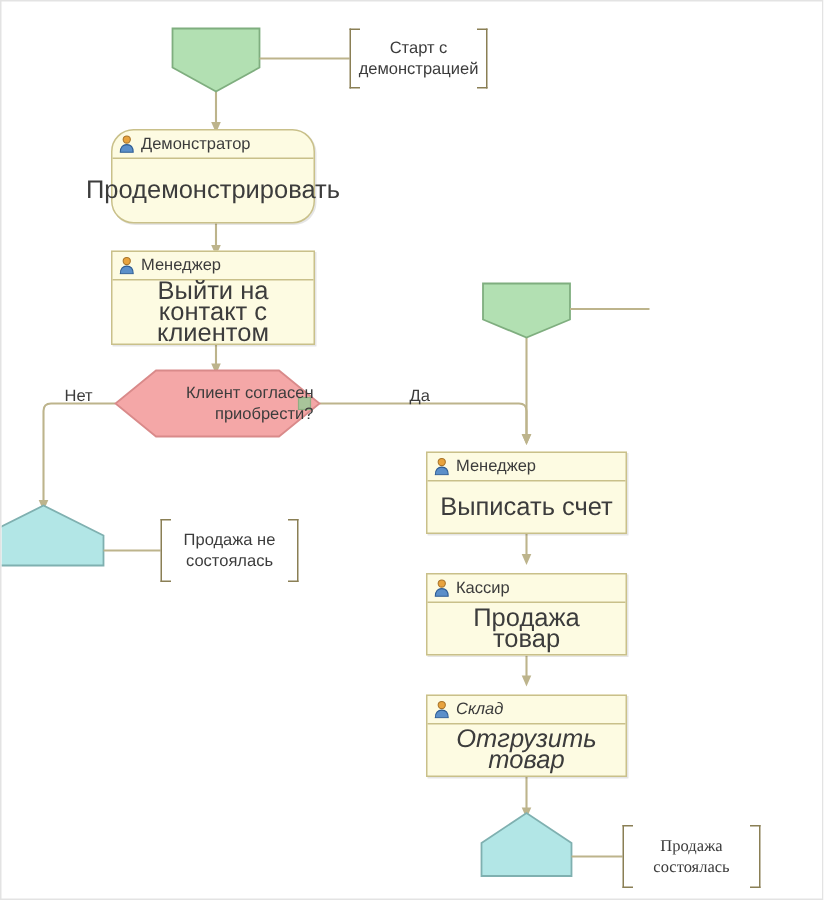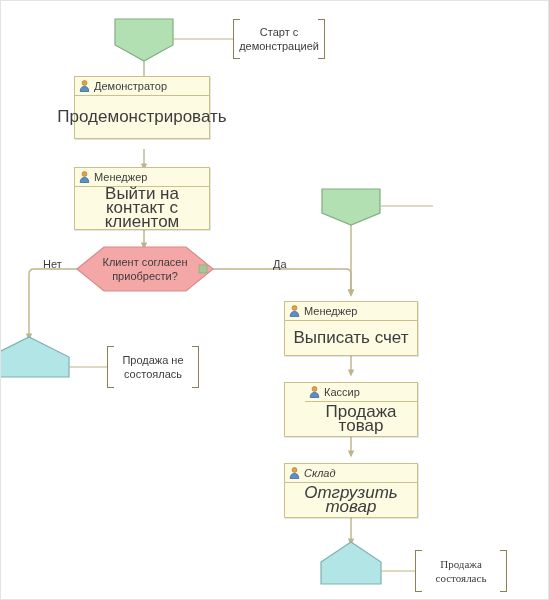--- a/index.html
+++ b/index.html
@@ -59,21 +59,21 @@
   .person-icon {
     width: 11px;
     height: 12px;
     display: inline-block;
     flex: 0 0 auto;
     position: relative;
   }
   
   .shape-label {
     position: absolute;
-    text-align: center;
+    text-align: right;
     font-size: 11px;
     line-height: 14px;
     color: #3c3c3c;
     pointer-events: none;
   }
   
   .note {
     position: absolute;
     box-sizing: border-box;
     display: flex;
@@ -162,21 +162,21 @@
 
     <polygon points="320,561 350,541 380,561 380,583 320,583" fill="#b2e6e6" stroke="#7fb0b0" stroke-width="1.2"></polygon>
     <line x1="380" y1="570" x2="414" y2="570" stroke="#bdb48c" stroke-width="1.2"></line>
   </svg>
 
   <div class="edge-label" style="left:42px; top:257px;">Нет</div>
   <div class="edge-label" style="left:272px; top:257px;">Да</div>
 
   <div class="shape-label" style="left:80px; top:254px; width:128px;">Клиент согласен приобрести?</div>
 
-  <div class="node-box" style="left:73px; top:75px; width:136px; height:63px;">
+  <div class="node-box" style="left:73px; top:85px; width:136px; height:63px;border-radius:15px;">
     <div class="node-head">
       <span class="person-icon">
         <svg width="11" height="12" viewBox="0 0 11 12" xmlns="http://www.w3.org/2000/svg">
           <circle cx="5.5" cy="3" r="2.4" fill="#e8a33d" stroke="#a8742a" stroke-width="0.7"></circle>
           <path d="M1.2,11.5 C1.2,7.9 3.1,6.4 5.5,6.4 C7.9,6.4 9.8,7.9 9.8,11.5 Z" fill="#5b8fc9" stroke="#2f5d94" stroke-width="0.7"></path>
         </svg>
       </span>
       <span>Демонстратор</span>
     </div>
     <div class="node-body">Продемонстрировать</div>
@@ -201,21 +201,21 @@
         <svg width="11" height="12" viewBox="0 0 11 12" xmlns="http://www.w3.org/2000/svg">
           <circle cx="5.5" cy="3" r="2.4" fill="#e8a33d" stroke="#a8742a" stroke-width="0.7"></circle>
           <path d="M1.2,11.5 C1.2,7.9 3.1,6.4 5.5,6.4 C7.9,6.4 9.8,7.9 9.8,11.5 Z" fill="#5b8fc9" stroke="#2f5d94" stroke-width="0.7"></path>
         </svg>
       </span>
       <span>Менеджер</span>
     </div>
     <div class="node-body">Выписать счет</div>
   </div>
 
-  <div class="node-box" style="left:283px; top:381px; width:134px; height:55px;padding-left:20px;">
+  <div class="node-box" style="left:283px; top:381px; width:134px; height:55px;">
     <div class="node-head">
       <span class="person-icon">
         <svg width="11" height="12" viewBox="0 0 11 12" xmlns="http://www.w3.org/2000/svg">
           <circle cx="5.5" cy="3" r="2.4" fill="#e8a33d" stroke="#a8742a" stroke-width="0.7"></circle>
           <path d="M1.2,11.5 C1.2,7.9 3.1,6.4 5.5,6.4 C7.9,6.4 9.8,7.9 9.8,11.5 Z" fill="#5b8fc9" stroke="#2f5d94" stroke-width="0.7"></path>
         </svg>
       </span>
       <span>Кассир</span>
     </div>
     <div class="node-body">Продажа товар</div>

